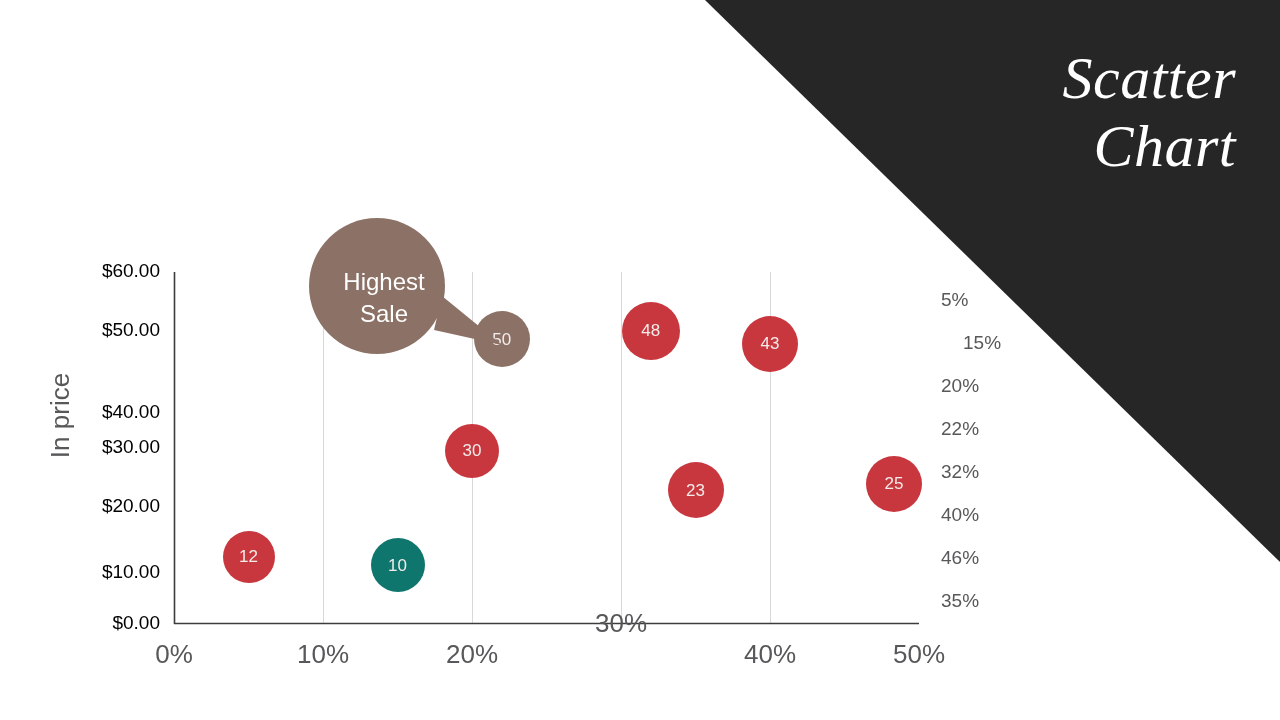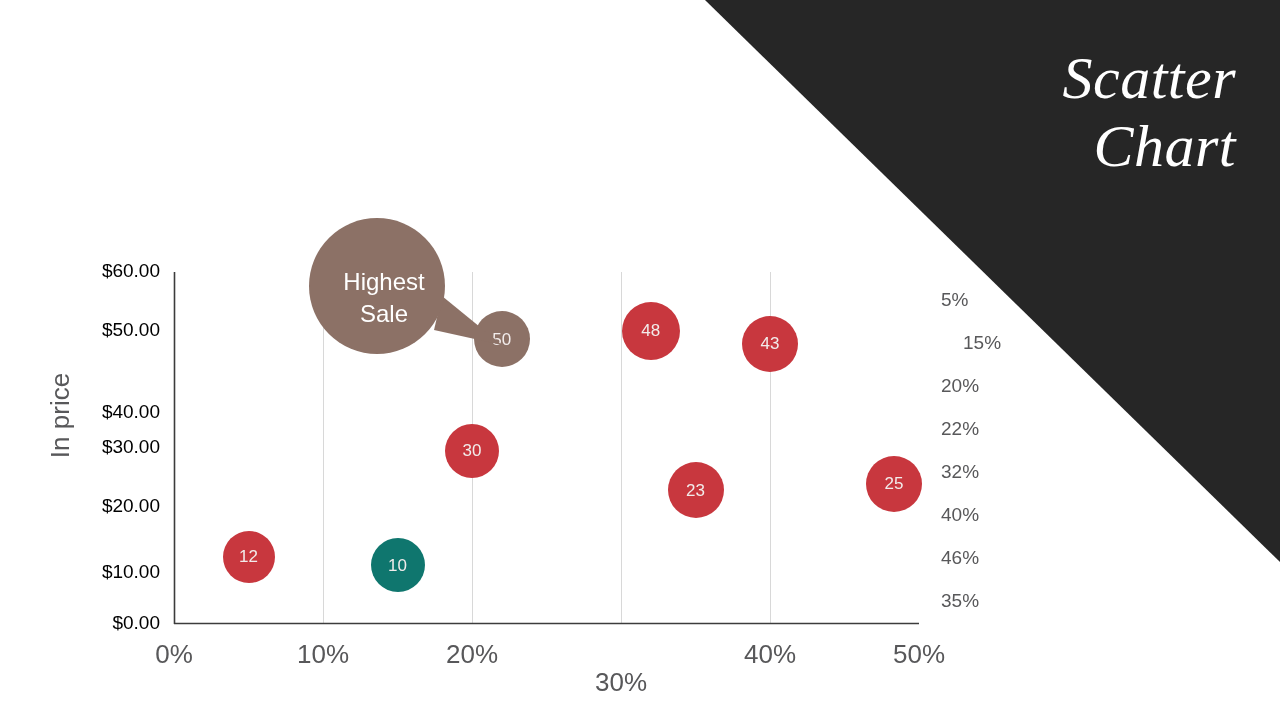--- a/index.html
+++ b/index.html
@@ -141,21 +141,21 @@
         <div class="axis-label-y" style="right: 1120px; top: 436px;">$30.00</div>
         <div class="axis-label-y" style="right: 1120px; top: 377.333px; margin-top: 24px;">$40.00</div>
         <div class="axis-label-y" style="right: 1120px; top: 318.667px;">$50.00</div>
         <div class="axis-label-y" style="right: 1120px; top: 260px;">$60.00</div>
       </div>
 
     <div id="x-ticks">
         <div class="axis-label-x" style="left: 114px; width: 120px; top: 639px;">0%</div>
         <div class="axis-label-x" style="left: 263px; width: 120px; top: 639px;">10%</div>
         <div class="axis-label-x" style="left: 412px; width: 120px; top: 639px;">20%</div>
-        <div class="axis-label-x" style="left: 561px; width: 120px; top: 667px;">30%</div>
+        <div class="axis-label-x" style="left: 561px; width: 120px; top: 608px;">30%</div>
         <div class="axis-label-x" style="left: 710px; width: 120px; top: 639px;">40%</div>
         <div class="axis-label-x" style="left: 859px; width: 120px; top: 639px;">50%</div>
       </div>
 
     <div id="side-labels">
         <div class="side-pct" style="left: 941px; top: 289px;">5%</div>
         <div class="side-pct" style="left: 941px; top: 332px; margin-left: 22px;">15%</div>
         <div class="side-pct" style="left: 941px; top: 375px;">20%</div>
         <div class="side-pct" style="left: 941px; top: 418px;">22%</div>
         <div class="side-pct" style="left: 941px; top: 461px;">32%</div>

